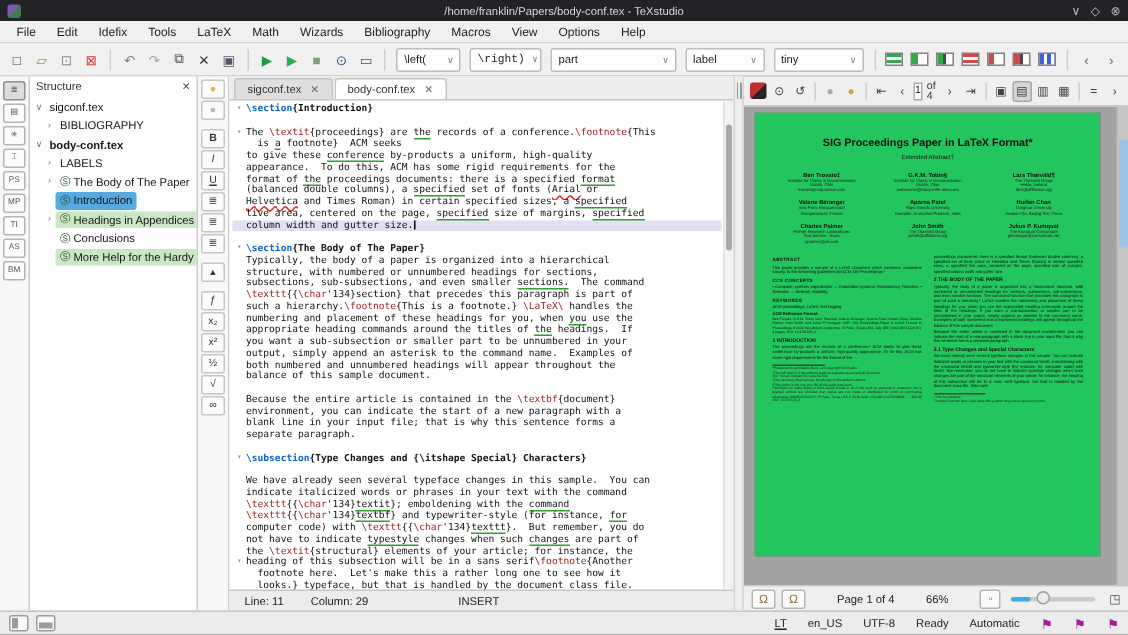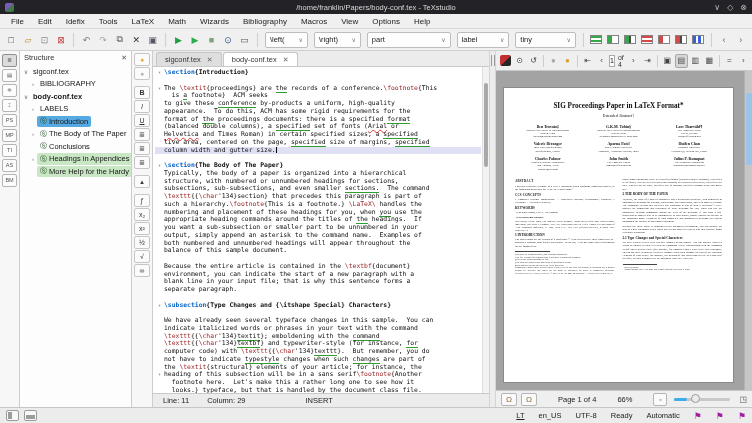--- a/index.html
+++ b/index.html
@@ -95,22 +95,22 @@
           color:#444;font-size:8px;border-radius:2px;border:1px solid transparent;}
   .pt-btn.on{background:#d6d6d6;border-color:#a8a8a8;}
   .pdficon{width:11px;height:11px;border-radius:2px;background:linear-gradient(135deg,#c03030 0 52%,#262626 52%);}
   .page-box{width:13px;height:12px;border:1px solid #aaa;background:#fff;font-size:7px;display:flex;
             align-items:center;justify-content:center;color:#111;}
   .of-label{font-size:7px;color:#333;margin:0 2px;}
   .pt-sep{width:1px;height:12px;background:#ccc;margin:0 2px;flex:none;}
   .pdf-view{flex:1;position:relative;overflow:hidden;}
   .pdf-scroll{position:absolute;right:0;top:0;bottom:0;width:8px;background:#c6c6c6;border-left:1px solid #b2b2b2;}
   .pdf-thumb{position:absolute;left:1px;width:6px;top:22px;height:72px;background:#9cc3e8;border-radius:2px;}
-  .page{position:absolute;left:7px;top:16px;width:231px;height:296px;background:#ffffff;border:1px solid #8a8a8a;
-        padding:14px 11px 5px;font-family:Liberation Serif, serif;color:#111;overflow:hidden;}
+  .page{position:absolute;left:7px;top:4px;width:231px;height:296px;background:#22c55e;border:1px solid #8a8a8a;
+        padding:14px 11px 5px;font-family:Liberation Sans, sans-serif;color:#111;overflow:hidden;}
   .p-title{text-align:center;font-size:7.2px;font-weight:bold;}
   .p-sub{text-align:center;font-size:4px;margin-top:2.5px;}
   .p-authors{display:grid;grid-template-columns:1fr 1fr 1fr;gap:4px 5px;margin-top:7px;text-align:center;}
   .pa-name{font-size:3.9px;font-weight:600;}
   .pa-line{font-size:2.8px;line-height:3.3px;color:#222;}
   .p-cols{display:flex;gap:8px;margin-top:7px;}
   .p-col{flex:1;font-size:2.7px;line-height:3.25px;text-align:justify;min-width:0;}
   .p-h1{font-size:3.4px;font-weight:bold;margin:2.5px 0 1px;}
   .p-h2{font-size:3.1px;font-weight:bold;margin:2.5px 0 1px;letter-spacing:.2px;}
   .p-h3{font-size:2.7px;font-weight:bold;margin:2px 0 .5px;}
@@ -185,21 +185,21 @@
       <span class="tb-btn" style="color: rgb(31, 157, 68);">▶</span>
       <span class="tb-btn" style="color: rgb(43, 171, 82);">▶</span>
       <span class="tb-btn" style="color: rgb(122, 163, 122);">■</span>
       <span class="tb-btn" style="color: rgb(58, 90, 140);">⊙</span>
       <span class="tb-btn" style="color: rgb(85, 85, 85);">▭</span>
       <span class="tb-sep"></span>
       <span class="combo" style="width: 44px;">
         <span>\left(</span>
         <span class="chev">∨</span>
       </span>
-      <span class="combo" style="width: 48px;">
+      <span class="combo" style="width: 48px; font-family: Liberation Mono, monospace;">
         <span>\right)</span>
         <span class="chev">∨</span>
       </span>
       <span class="combo" style="width: 86px;">
         <span>part</span>
         <span class="chev">∨</span>
       </span>
       <span class="combo" style="width: 54px;">
         <span>label</span>
         <span class="chev">∨</span>
@@ -258,45 +258,45 @@
               <span class="lbl-bold">body-conf.tex</span>
             </span>
           </div>
           <div class="tree-row" style="padding-left: 9px;">
             <span class="exp">›</span>
             <span class="chip">
               <span>LABELS</span>
             </span>
           </div>
           <div class="tree-row" style="padding-left: 9px;">
+            <span class="exp">›</span>
+            <span class="chip">
+              <span class="ic-sec">Ⓢ</span>
+              <span>The Body of The Paper</span>
+            </span>
+          </div>
+          <div class="tree-row" style="padding-left: 9px;">
             <span class="exp"></span>
             <span class="chip blue">
               <span class="ic-sec">Ⓢ</span>
               <span>Introduction</span>
             </span>
           </div>
           <div class="tree-row" style="padding-left: 9px;">
             <span class="exp">›</span>
-            <span class="chip">
+            <span class="chip green">
               <span class="ic-sec">Ⓢ</span>
-              <span>The Body of The Paper</span>
+              <span>Headings in Appendices</span>
             </span>
           </div>
           <div class="tree-row" style="padding-left: 9px;">
             <span class="exp"></span>
             <span class="chip">
               <span class="ic-sec">Ⓢ</span>
               <span>Conclusions</span>
-            </span>
-          </div>
-          <div class="tree-row" style="padding-left: 9px;">
-            <span class="exp">›</span>
-            <span class="chip green">
-              <span class="ic-sec">Ⓢ</span>
-              <span>Headings in Appendices</span>
             </span>
           </div>
           <div class="tree-row" style="padding-left: 9px;">
             <span class="exp"></span>
             <span class="chip green">
               <span class="ic-sec">Ⓢ</span>
               <span>More Help for the Hardy</span>
             </span>
           </div>
         </div>

